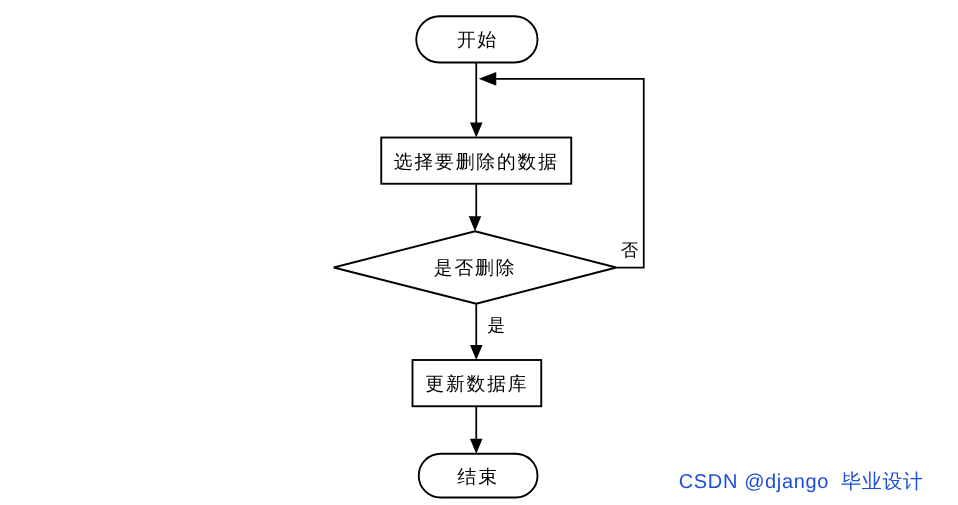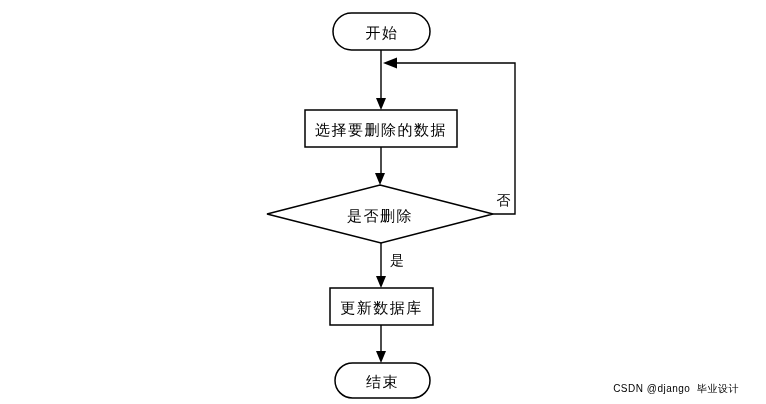--- a/index.html
+++ b/index.html
@@ -38,22 +38,22 @@
     font-family: "Liberation Sans", sans-serif;
     font-size: 14px;
     fill: #000000;
     text-anchor: middle;
     dominant-baseline: central;
   }
   .watermark {
     position: absolute;
     right: 9px;
     bottom: 8px;
-    font-size: 10px;
-    color: #000000;
+    font-size: 16px;
+    color: #1d4ed8;
     letter-spacing: 0.5px;
     white-space: pre;
   }
 </style>
 </head>
 <body>
 
 <div class="canvas">
   <svg width="766" height="404" viewBox="0 0 766 404">
 

